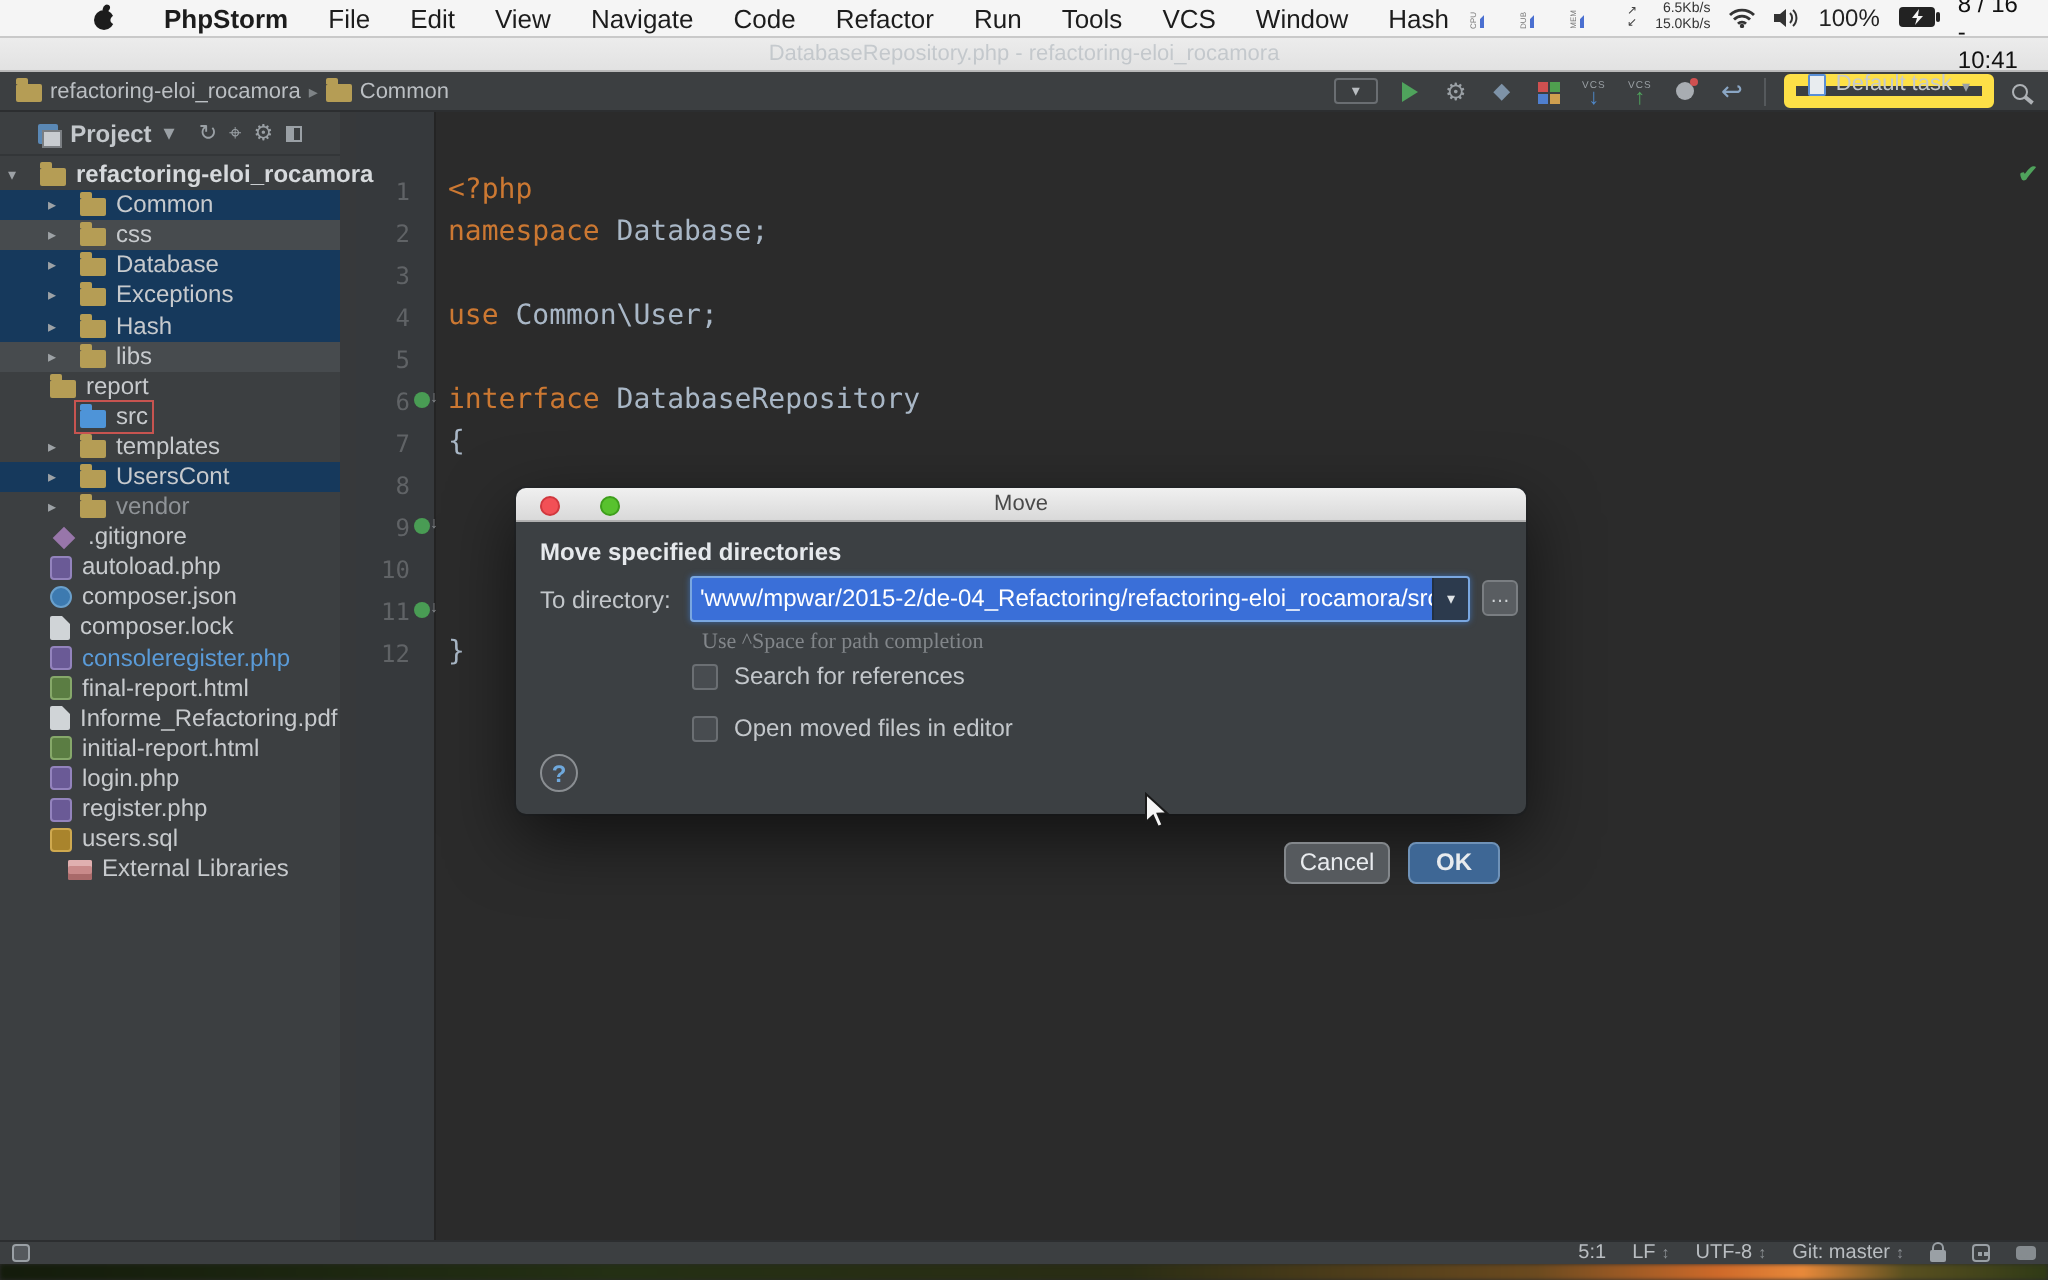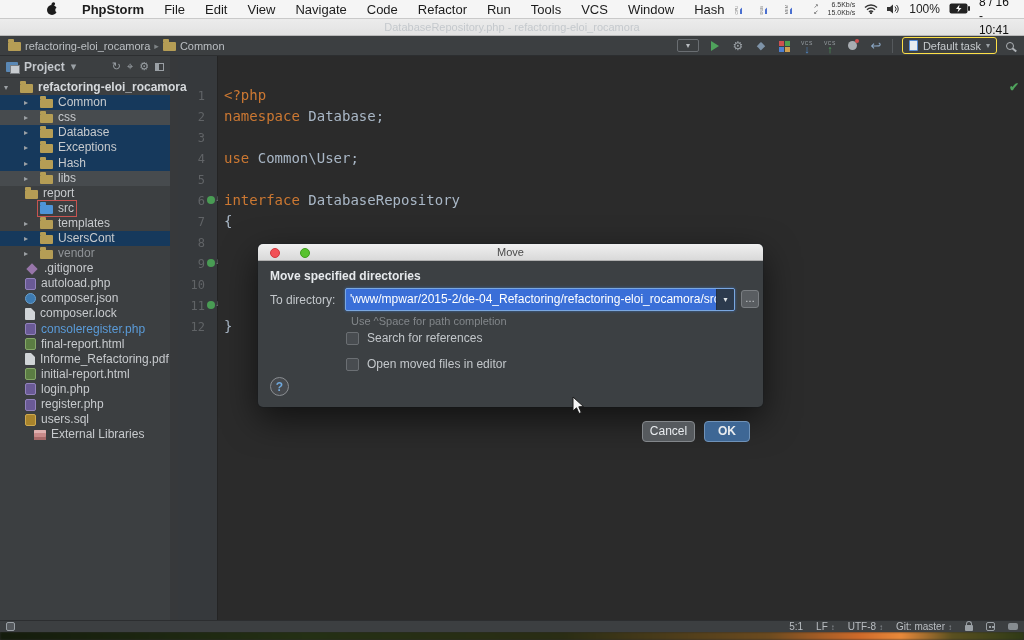--- a/index.html
+++ b/index.html
@@ -52,37 +52,37 @@
   .vcs { display:flex; flex-direction:column; align-items:center; line-height:6px; }
   .vcs .v { font-size:5px; color:#9aa0a5; letter-spacing:.5px; }
   .vcs .a { font-size:11px; font-weight:bold; }
   .vcs.down .a { color:#4f87c7; }
   .vcs.up .a { color:#4fa35c; }
   .lamp { width:9px; height:9px; border-radius:50%; background:#a8adb2; position:relative; }
   .lamp::after { content:""; position:absolute; right:-2px; top:-2px; width:4px; height:4px;
     border-radius:50%; background:#d05050; }
   .undo { color:#8aa6c4; font-size:13px; line-height:13px; }
   .tsep { width:1px; height:14px; background:#55595c; }
-  .taskbox { display:flex; align-items:center; gap:5px; border:1px solid #fde047; border-radius:3px;
+  .taskbox { display:flex; align-items:flex-end; gap:5px; border:6px solid #fde047; border-radius:3px;
     height:17px; padding:0 6px; color:#c6cacd; font-size:11px; }
   .docic { width:9px; height:11px; background:#e8ecef; border:1px solid #5a8fd6; border-radius:1px; }
   .chev { font-size:8px; color:#9aa0a5; }
   .mag-dk { width:8px; height:8px; border:1.5px solid #aeb2b6; border-radius:50%; position:relative; }
   .mag-dk::after { content:""; position:absolute; width:5px; height:1.5px; background:#aeb2b6;
     right:-4px; bottom:-2px; transform:rotate(40deg); }
 
   
   #main { position:absolute; left:0; top:56px; width:1024px; height:564px; background:#2b2b2b; }
   #gutterbg { position:absolute; left:178px; top:0; width:40px; height:564px; background:#36393c;
     border-right:1px solid #242424; }
   #scrollstrip { position:absolute; left:170px; top:0; width:8px; height:564px; background:#37393b; }
 
   
   #project { position:absolute; left:0; top:0; width:170px; height:564px; background:#3c3f41; }
-  #proj-header { height:22px; display:flex; align-items:center; gap:6px; padding:0 6px;
+  #proj-header { height:22px; display:flex; align-items:center; gap:6px; padding:0 19px;
     color:#c3c7cb; font-size:12px; border-bottom:1px solid #333638; }
   #proj-header .ph-title { font-weight:bold; font-size:12px; }
   #proj-header .ph-ic { color:#9aa0a5; font-size:11px; }
   #proj-header .sp { flex:1; }
   .projic { width:12px; height:10px; background:#5a88b5; border-radius:1px; position:relative; }
   .projic::before { content:""; position:absolute; right:-2px; bottom:-2px; width:8px; height:7px;
     background:#c8ccd0; border:1px solid #7a7e82; }
   .hideic { width:9px; height:8px; border:1px solid #9aa0a5; border-left:4px solid #9aa0a5; }
 
   #tree { padding-top:2px; font-size:12px; color:#c7cacd; }
@@ -147,21 +147,21 @@
   #dlg-combo { position:absolute; left:87px; top:44px; width:390px; height:23px;
     border:1px solid #7aa7e0; box-shadow:0 0 3px #3d6aa8; border-radius:2px;
     display:flex; background:#3a6fd8; overflow:hidden; }
   #dlg-combo .path { flex:1; color:#fff; font-size:12px; line-height:21px; padding:0 4px;
     white-space:nowrap; overflow:hidden; }
   #dlg-combo .arrowbtn { width:18px; background:#2c3a4d; border-left:1px solid #223042;
     display:flex; align-items:center; justify-content:center; color:#dfe3e6; font-size:8px; }
   #dlg-browse { position:absolute; left:483px; top:46px; width:18px; height:18px;
     background:#595d61; border:1px solid #7a7e82; border-radius:3px;
     color:#d0d4d7; font-size:10px; line-height:15px; text-align:center; }
-  #dlg-hint { position:absolute; left:93px; top:71px; font-size:11px; color:#82868a; }
+  #dlg-hint { position:absolute; left:93px; top:71px; font-size:11px; color:#82868a;font-family:Liberation Serif, serif; }
   .dlg-cb { position:absolute; left:88px; display:flex; align-items:center; gap:8px;
     font-size:12px; color:#c3c7cb; }
   .cb-box { width:13px; height:13px; background:#484c50; border:1px solid #6b6f73; border-radius:2px; }
   #dlg-help { position:absolute; left:12px; top:133px; width:19px; height:19px; border-radius:50%;
     background:#46494d; border:1px solid #8a8e92; color:#6fa8dc; font-size:12px; font-weight:bold;
     text-align:center; line-height:18px; }
   .dlg-btn { position:absolute; top:137px; height:21px; border-radius:4px; font-size:12px;
     color:#e8ebee; text-align:center; line-height:19px;margin-top:40px; }
   #btn-cancel { left:384px; width:53px; background:#565a5e; border:1px solid #83878b; }
   #btn-ok { left:446px; width:46px; background:#3e6795; border:1px solid #6f92b8; font-weight:bold; }

